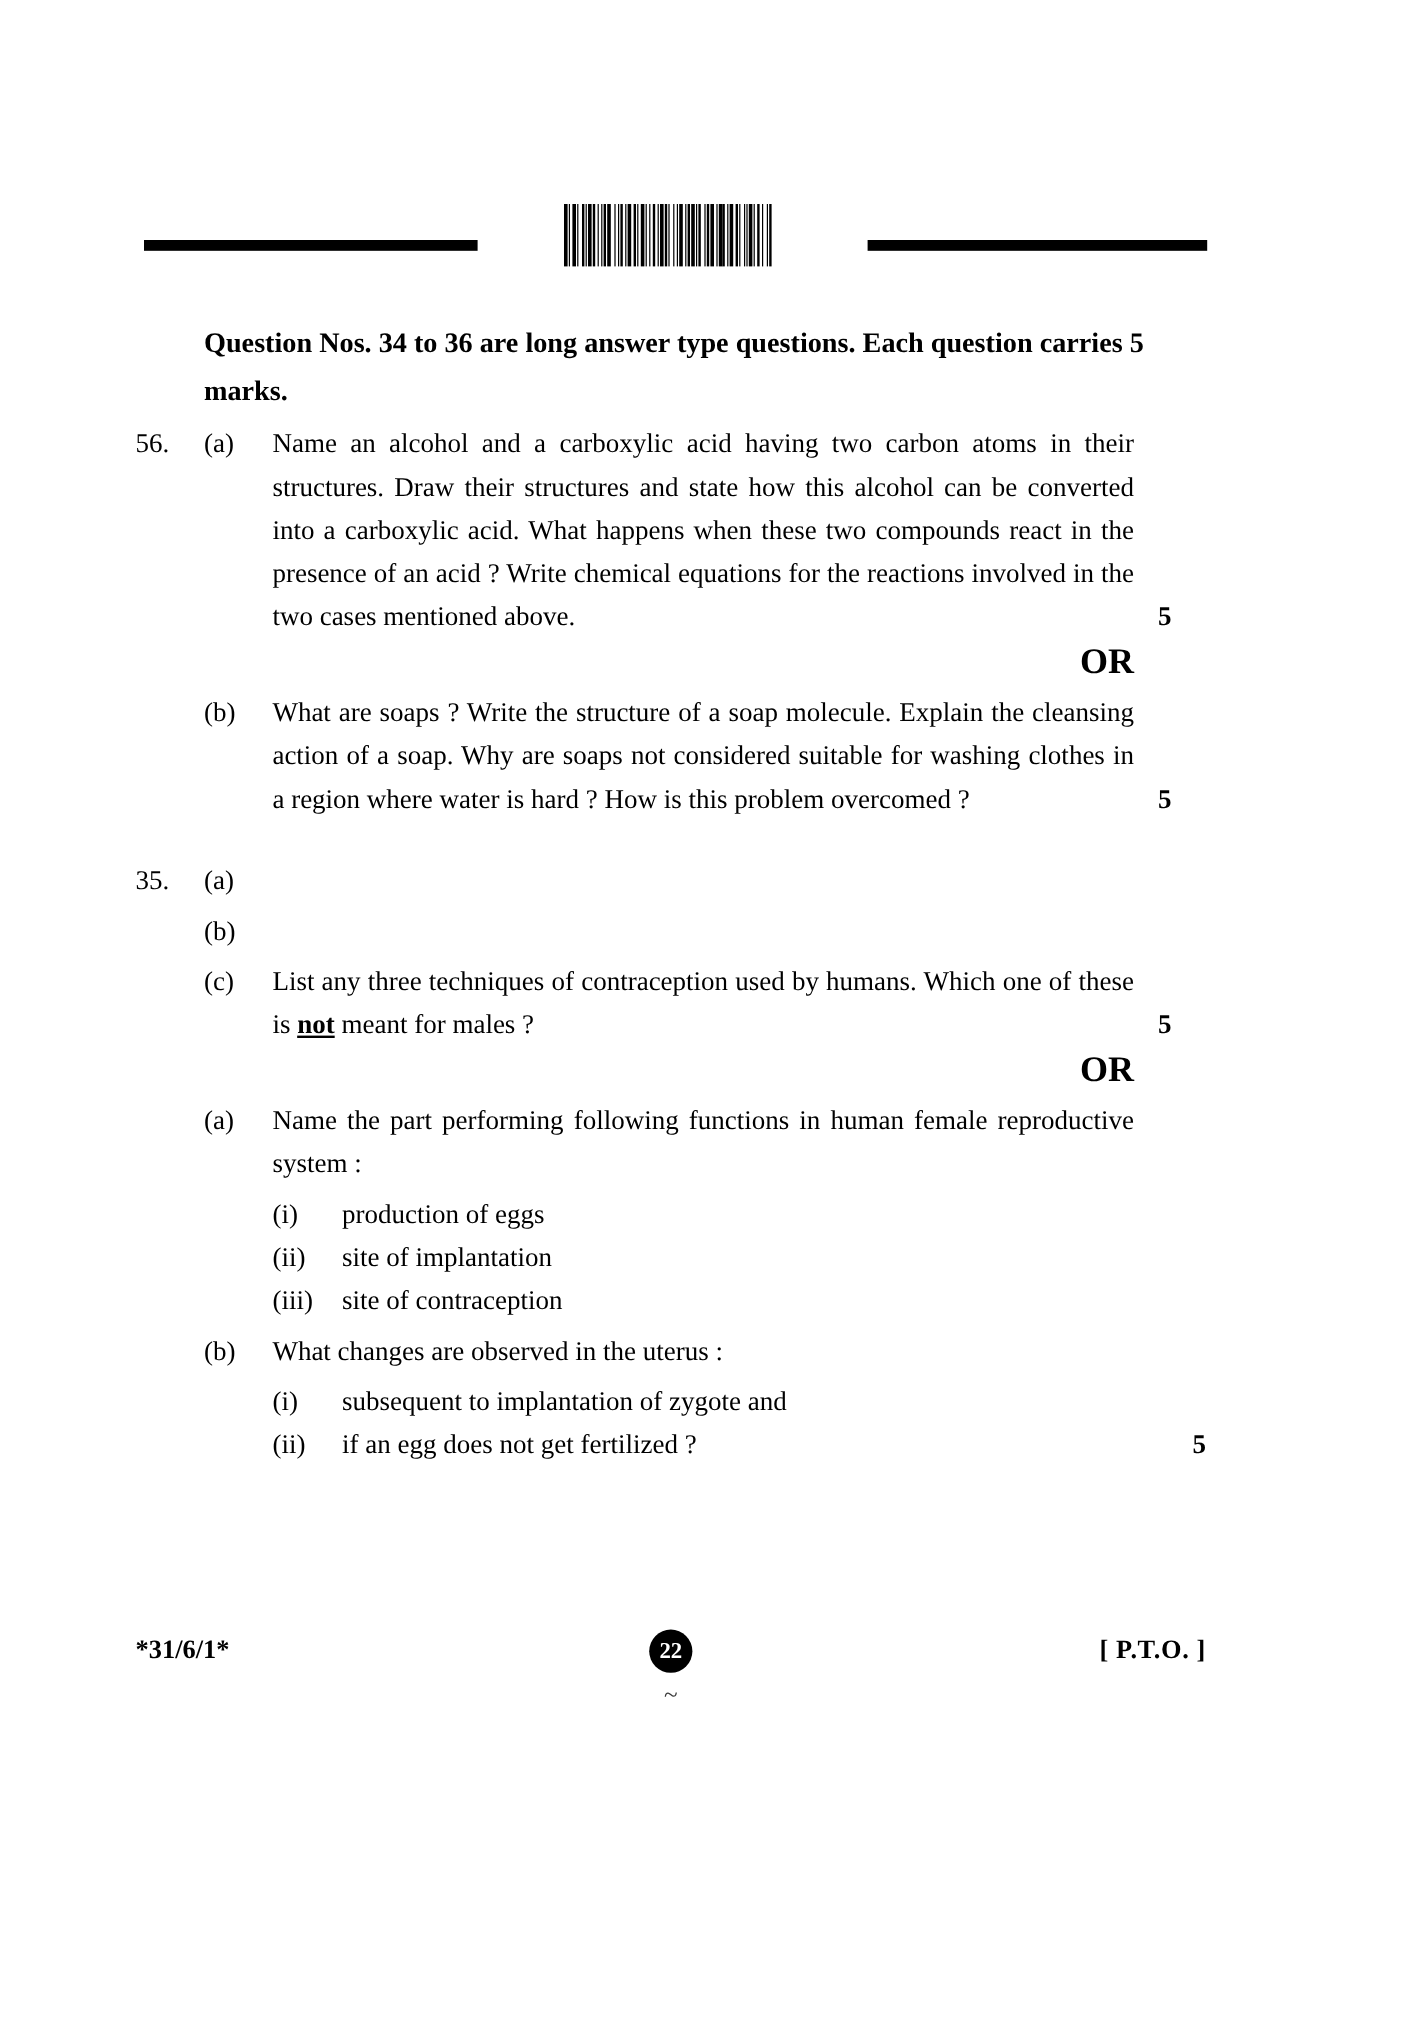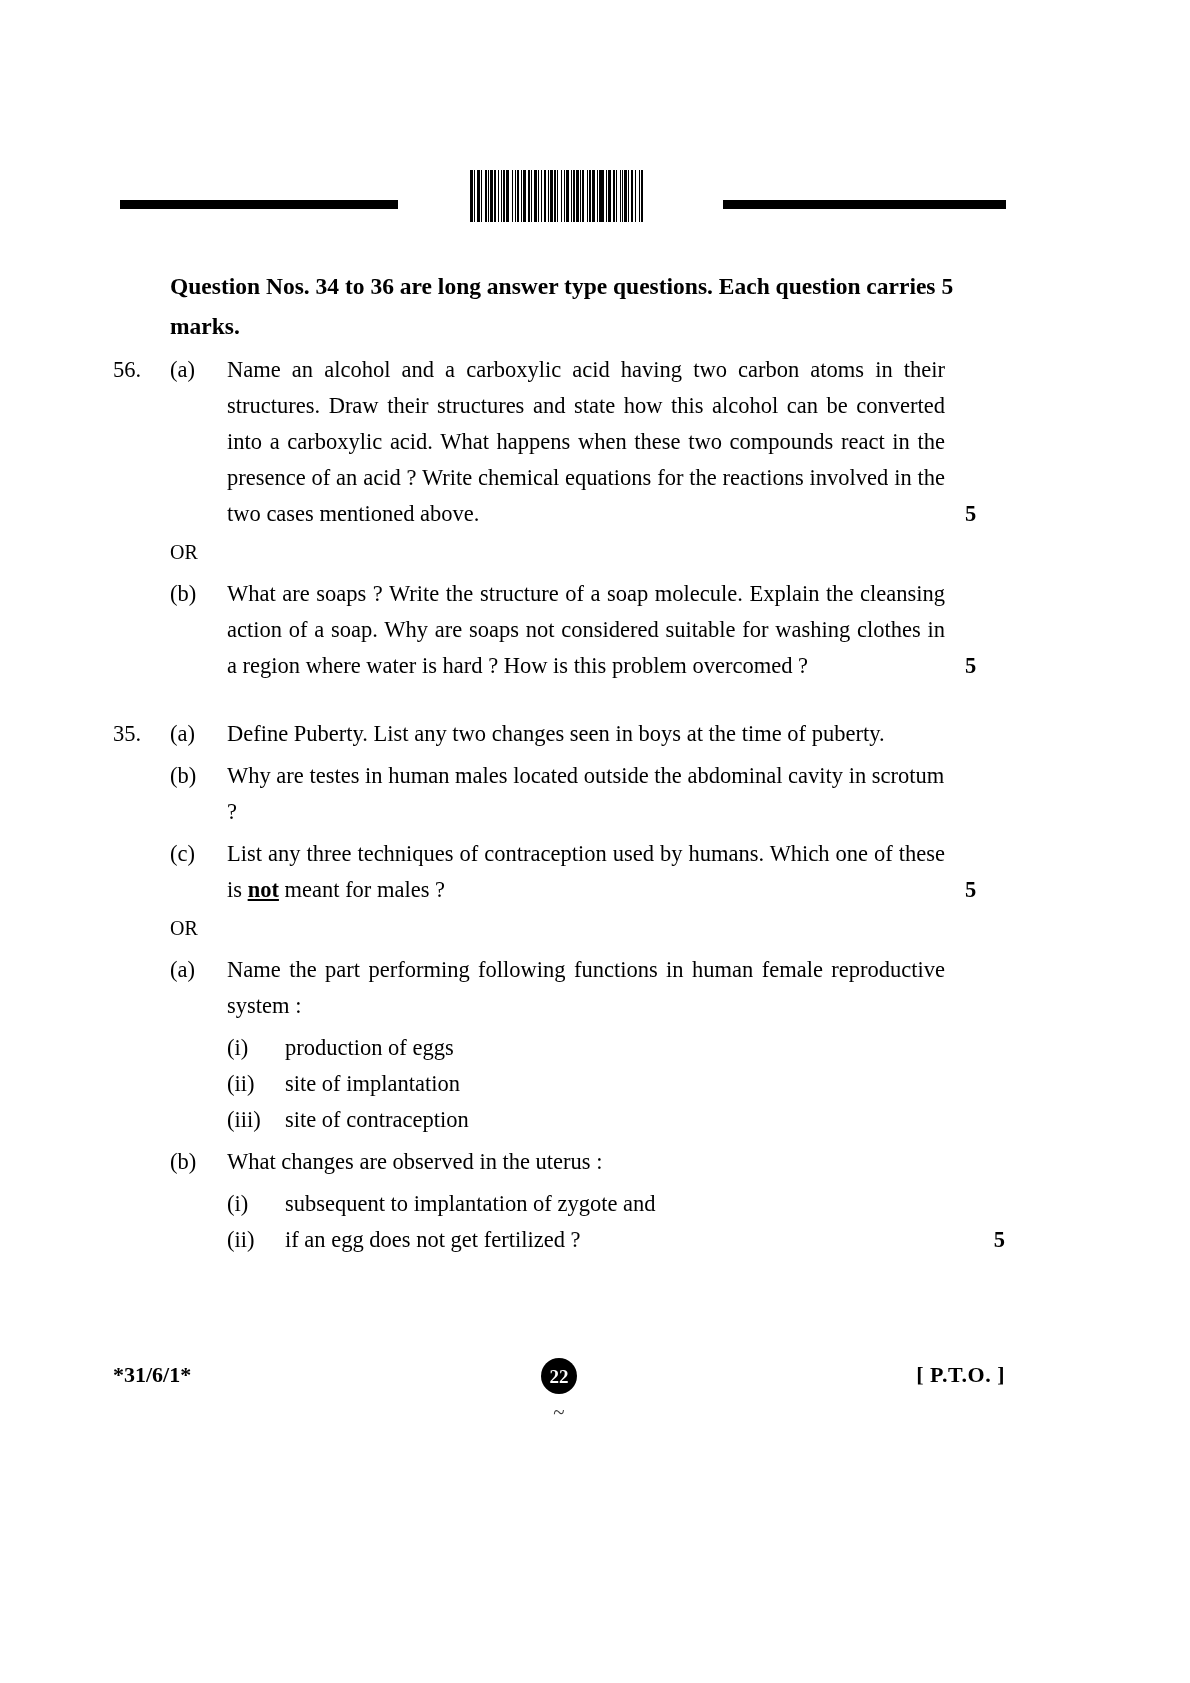--- a/index.html
+++ b/index.html
@@ -120,23 +120,23 @@
     right: 0;
     bottom: 0;
     font-weight: bold;
     font-size: 22.5px;
     line-height: 36px;
     width: 40px;
     text-align: right;
   }
 
   .or {
-    text-align: left;
-    font-weight: normal;
-    font-size: 20px;
+    text-align: right;
+    font-weight: bold;
+    font-size: 30px;
     line-height: 36px;
     margin: 2px 0 2px 0;
     padding-right: 60px;
     padding-left: 57px;
   }
 
   .gap { height: 26px; }
 
   
   .subrow {
@@ -347,31 +347,25 @@
         <span>What are soaps ? Write the structure of a soap molecule. Explain the cleansing action of a soap. Why are soaps not considered suitable for washing clothes in a region where water is hard ? How is this problem overcomed ?</span>
         <span class="marks">5</span>
       </div>
     </div>
 
     <div class="gap"></div>
 
     <div class="qrow">
       <div class="qnum">35.</div>
       <div class="qlet">(a)</div>
-      <div class="qbody">
-        <span>Define Puberty. List any two changes seen in boys at the time of puberty.</span>
-      </div>
     </div>
 
     <div class="qrow">
       <div class="qnum"></div>
       <div class="qlet">(b)</div>
-      <div class="qbody nojust">
-        <span>Why are testes in human males located outside the abdominal cavity in scrotum ?</span>
-      </div>
     </div>
 
     <div class="qrow">
       <div class="qnum"></div>
       <div class="qlet">(c)</div>
       <div class="qbody">
         <span>List any three techniques of contraception used by humans. Which one of these is </span><u class="b">not</u><span> meant for males ?</span>
         <span class="marks">5</span>
       </div>
     </div>

